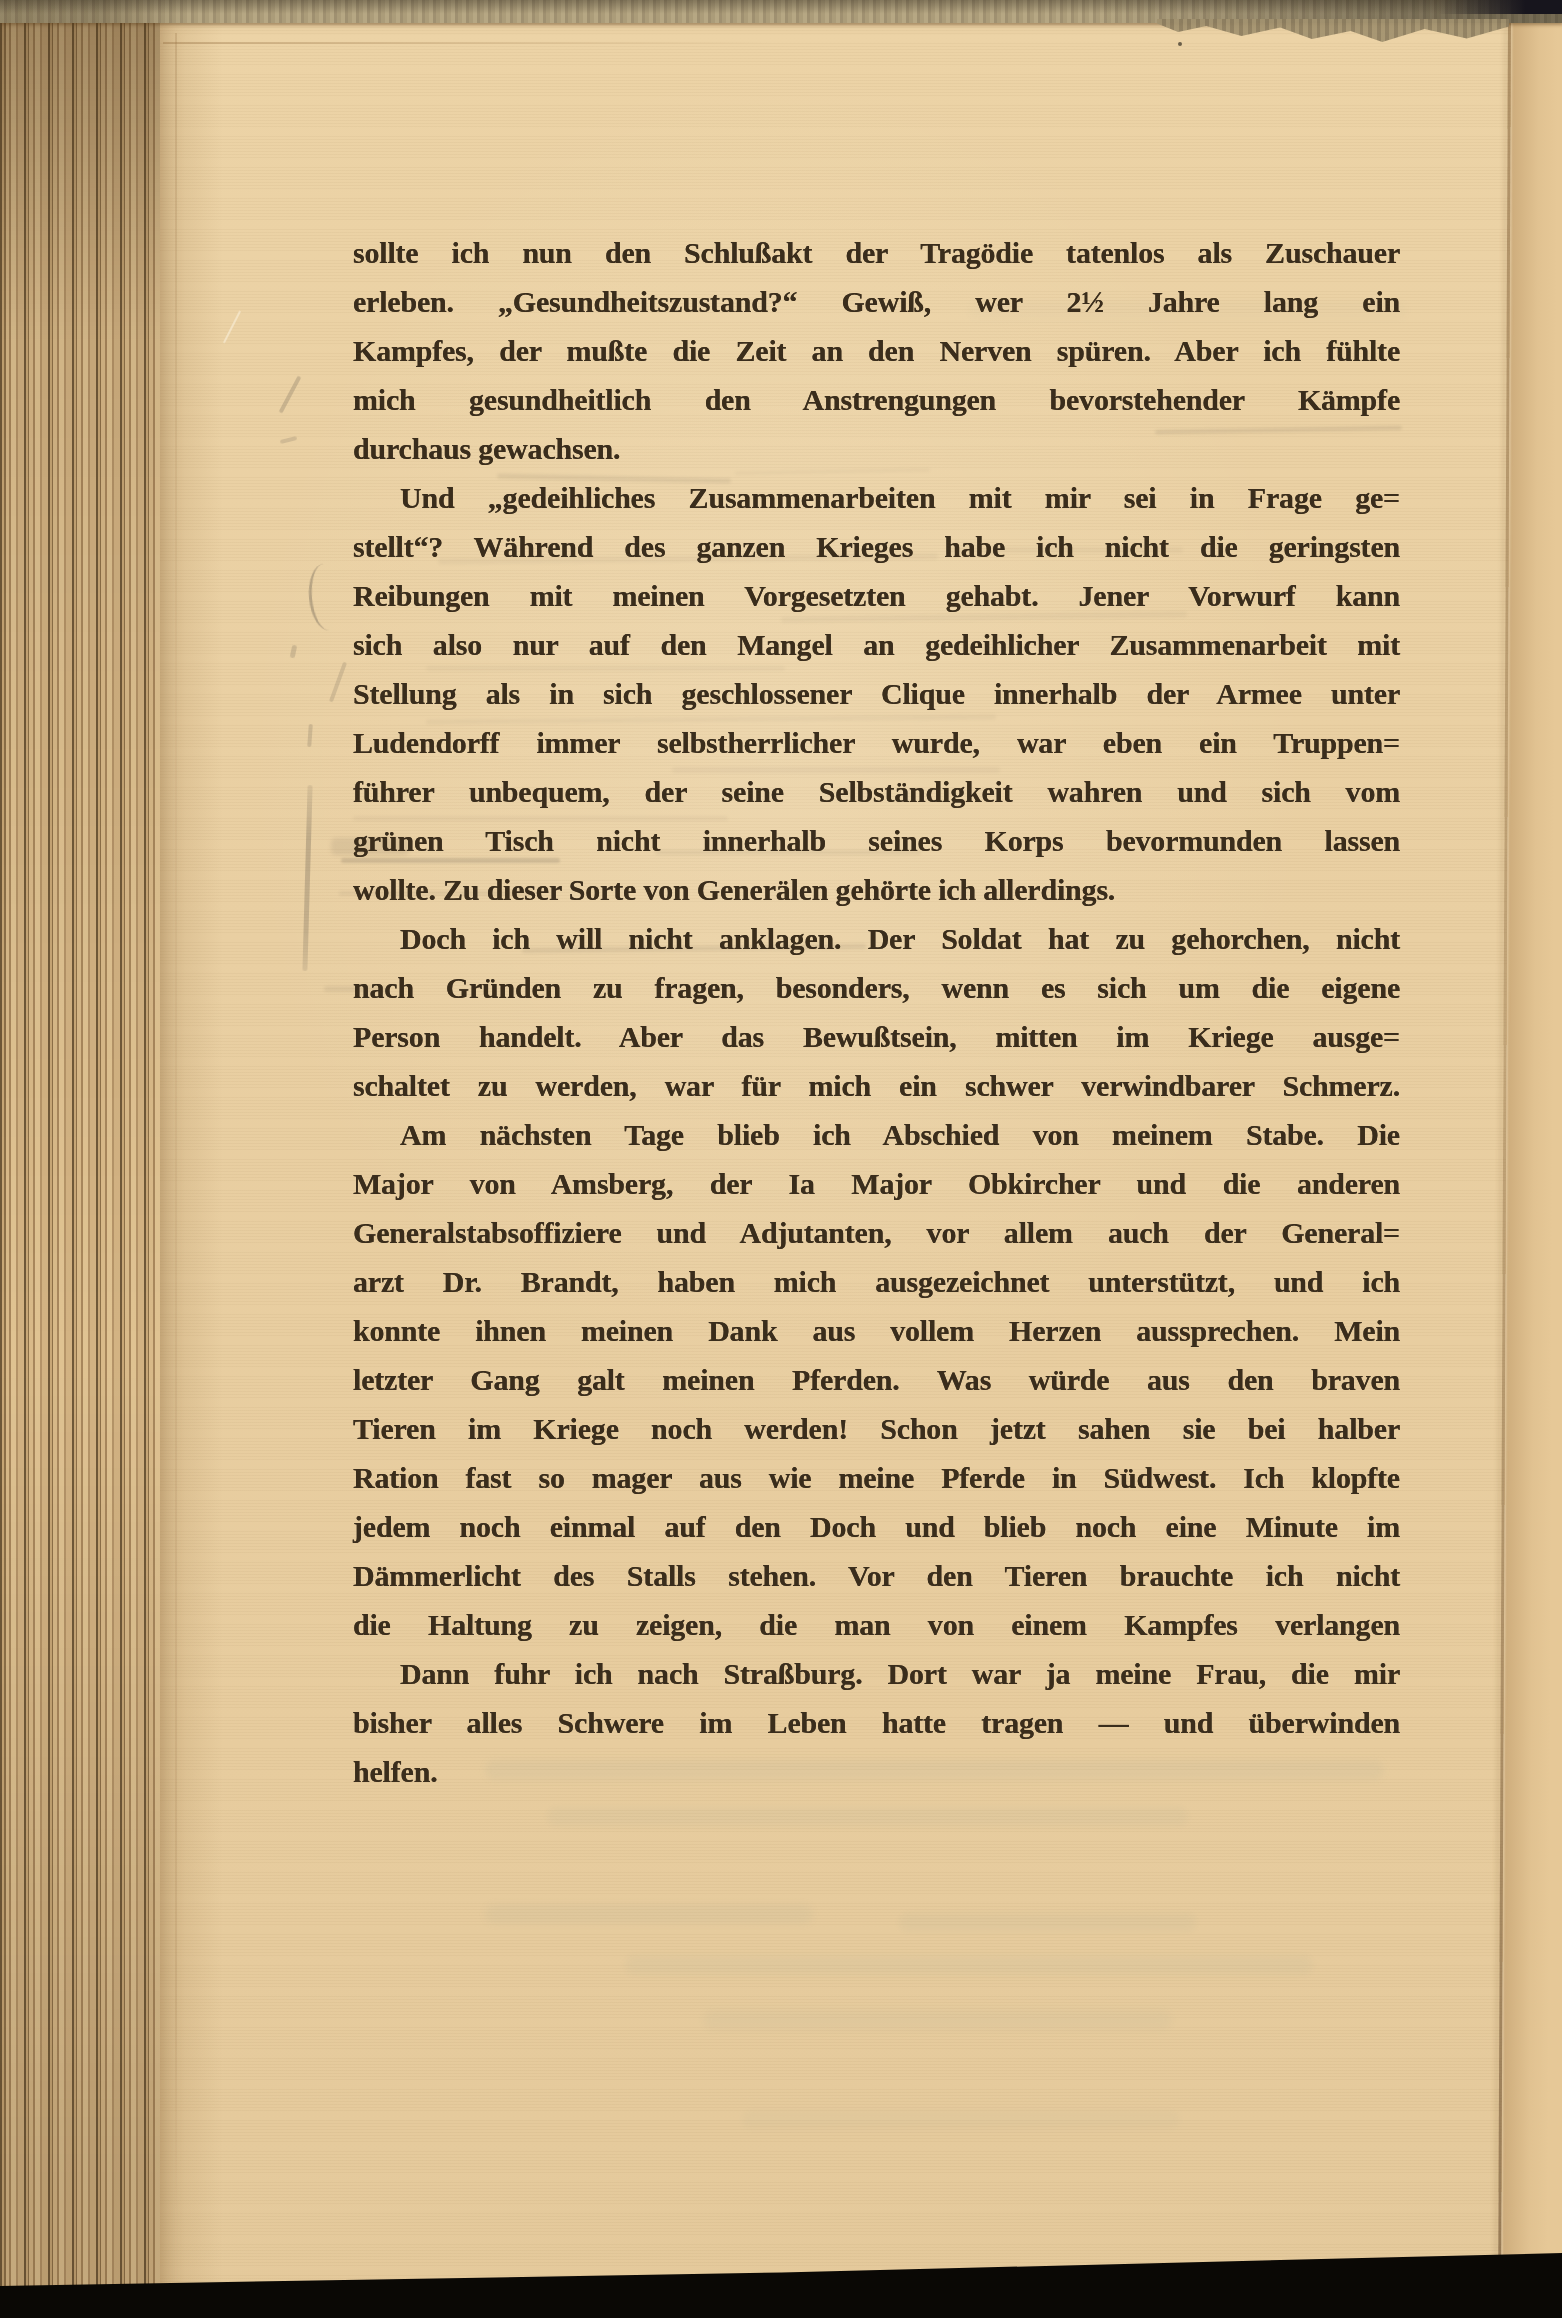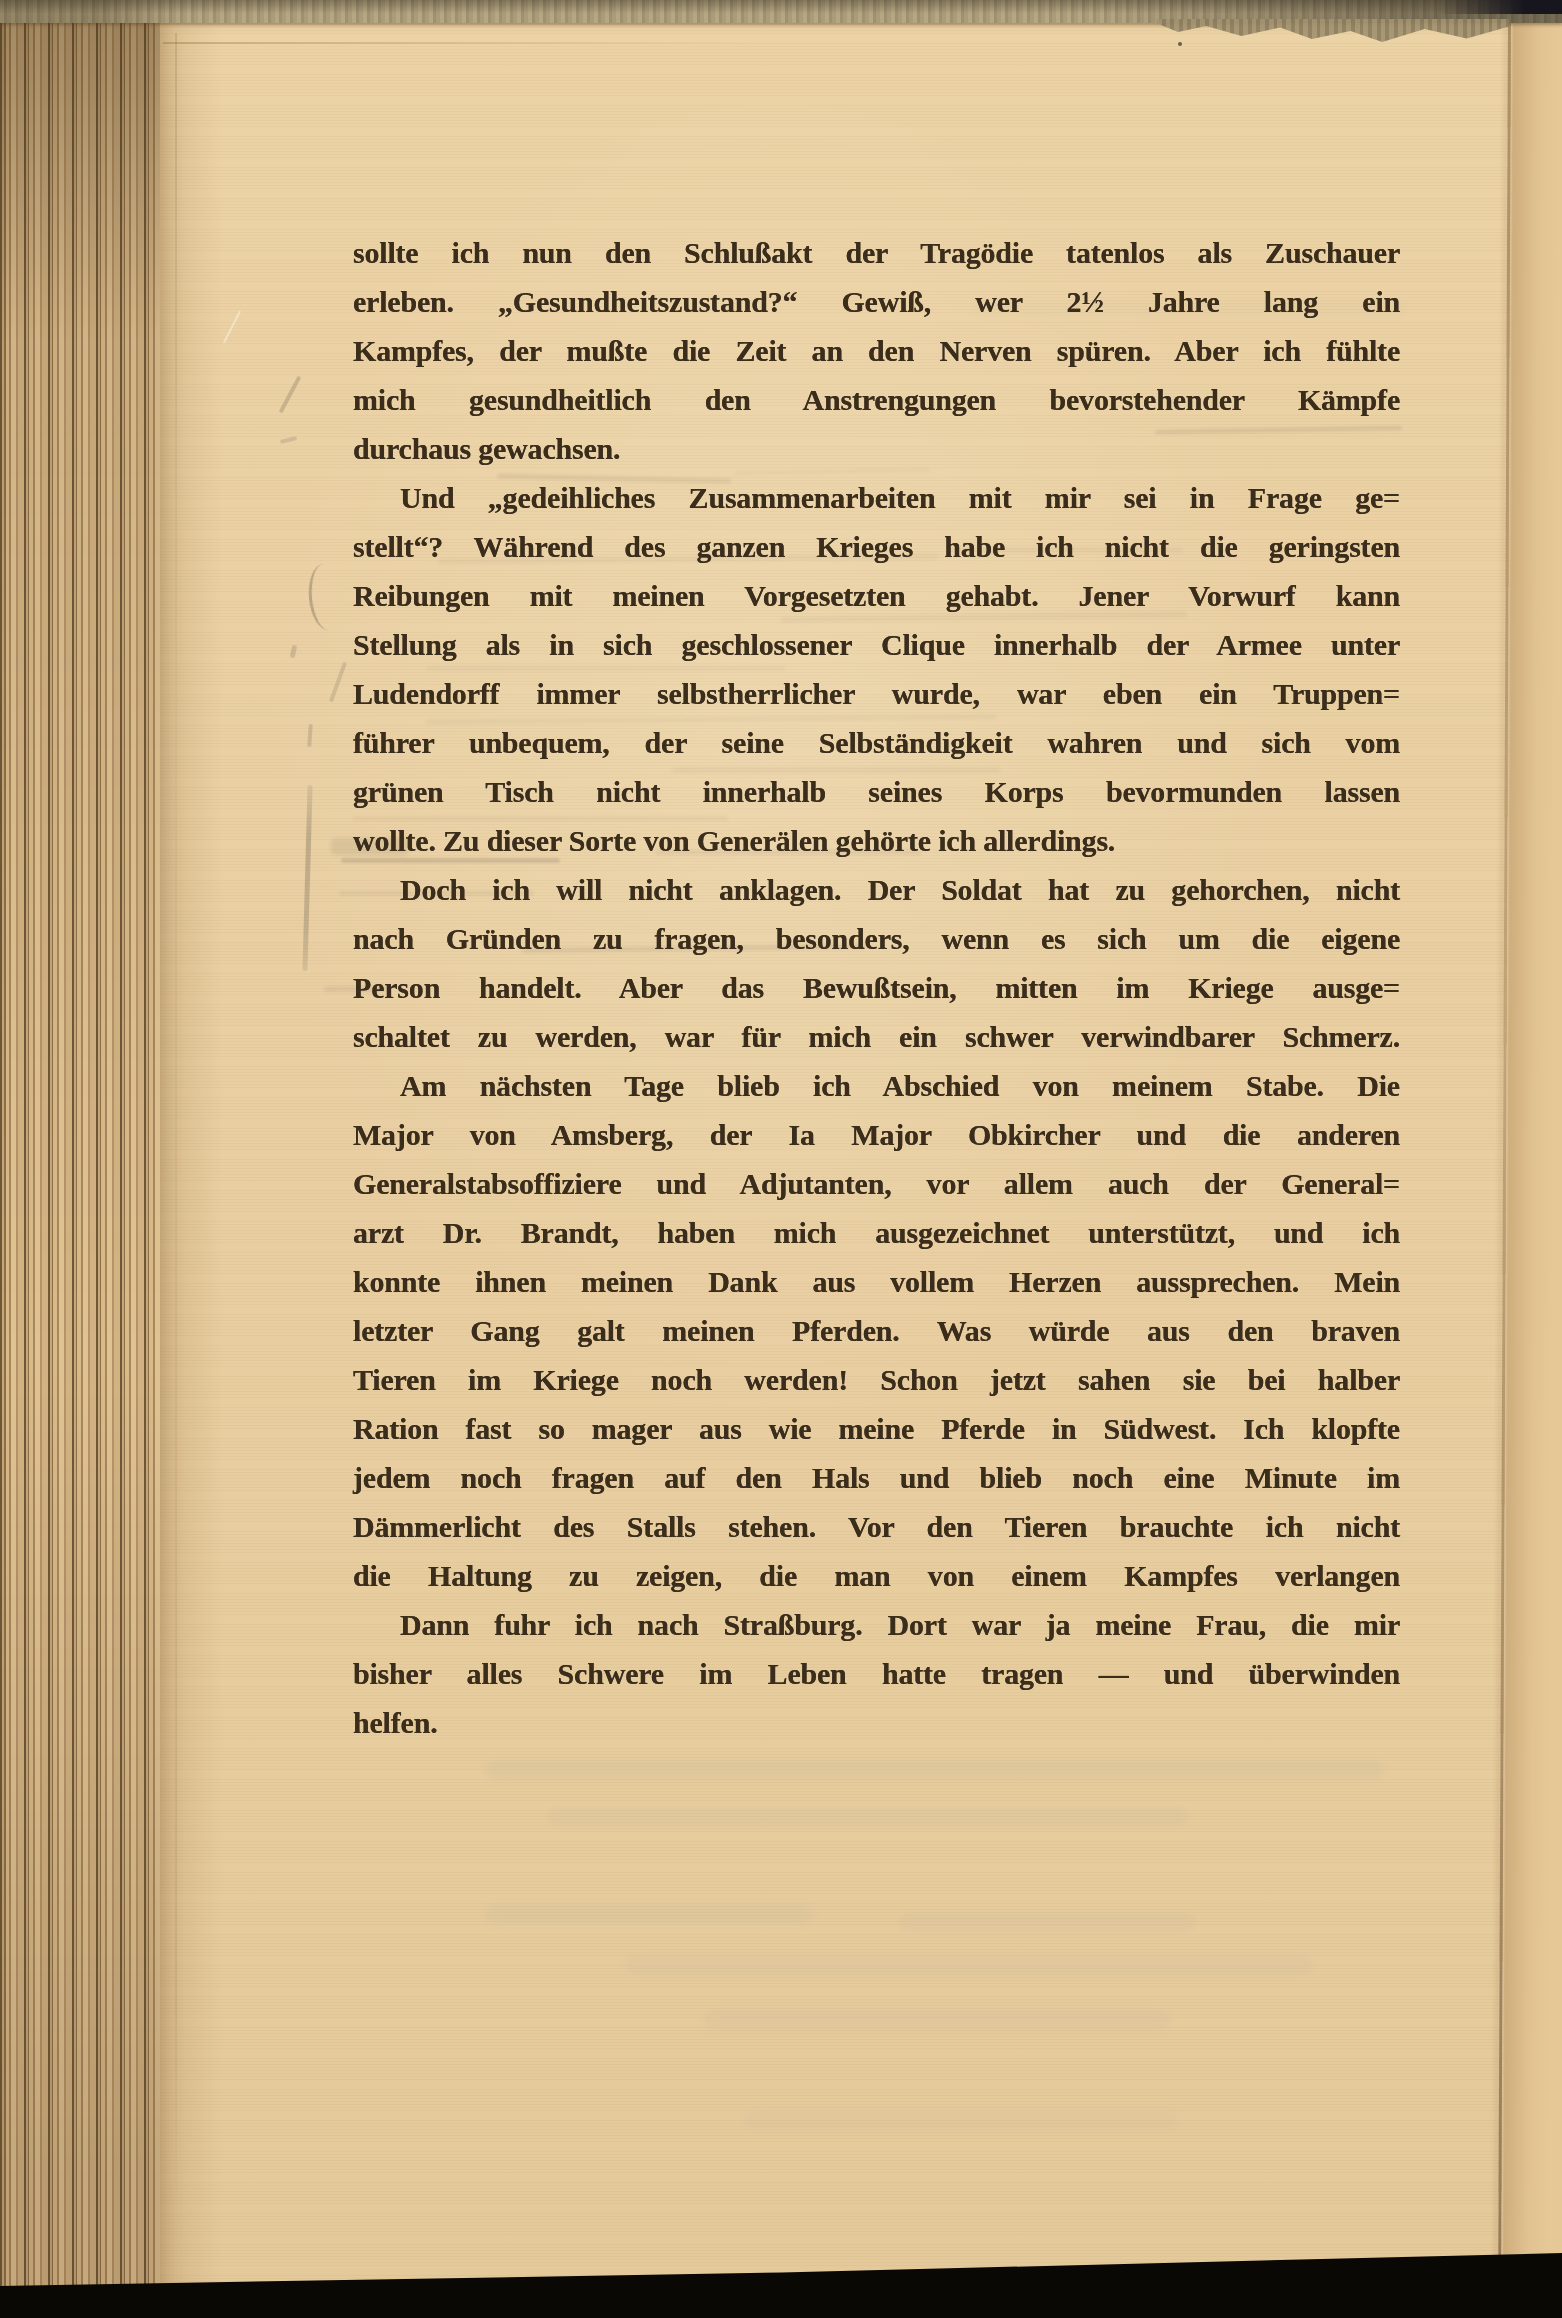--- a/index.html
+++ b/index.html
@@ -159,38 +159,39 @@
 
   <div class="text-block">
       <div class="line">sollte ich nun den Schlußakt der Tragödie tatenlos als Zuschauer</div>
       <div class="line">erleben. „Gesundheitszustand?“ Gewiß, wer 2½ Jahre lang ein</div>
       <div class="line">Kampfes, der mußte die Zeit an den Nerven spüren. Aber ich fühlte</div>
       <div class="line">mich gesundheitlich den Anstrengungen bevorstehender Kämpfe</div>
       <div class="line para-end">durchaus gewachsen.</div>
       <div class="line indent">Und „gedeihliches Zusammenarbeiten mit mir sei in Frage ge=</div>
       <div class="line">stellt“? Während des ganzen Krieges habe ich nicht die geringsten</div>
       <div class="line">Reibungen mit meinen Vorgesetzten gehabt. Jener Vorwurf kann</div>
+      <div class="line">sich also nur auf den Mangel an gedeihlicher Zusammenarbeit mit</div>
       <div class="line">Stellung als in sich geschlossener Clique innerhalb der Armee unter</div>
       <div class="line">Ludendorff immer selbstherrlicher wurde, war eben ein Truppen=</div>
       <div class="line">führer unbequem, der seine Selbständigkeit wahren und sich vom</div>
       <div class="line">grünen Tisch nicht innerhalb seines Korps bevormunden lassen</div>
       <div class="line para-end">wollte. Zu dieser Sorte von Generälen gehörte ich allerdings.</div>
       <div class="line indent">Doch ich will nicht anklagen. Der Soldat hat zu gehorchen, nicht</div>
       <div class="line">nach Gründen zu fragen, besonders, wenn es sich um die eigene</div>
       <div class="line">Person handelt. Aber das Bewußtsein, mitten im Kriege ausge=</div>
       <div class="line">schaltet zu werden, war für mich ein schwer verwindbarer Schmerz.</div>
       <div class="line indent">Am nächsten Tage blieb ich Abschied von meinem Stabe. Die</div>
       <div class="line">Major von Amsberg, der Ia Major Obkircher und die anderen</div>
       <div class="line">Generalstabsoffiziere und Adjutanten, vor allem auch der General=</div>
       <div class="line">arzt Dr. Brandt, haben mich ausgezeichnet unterstützt, und ich</div>
       <div class="line">konnte ihnen meinen Dank aus vollem Herzen aussprechen. Mein</div>
       <div class="line">letzter Gang galt meinen Pferden. Was würde aus den braven</div>
       <div class="line">Tieren im Kriege noch werden! Schon jetzt sahen sie bei halber</div>
       <div class="line">Ration fast so mager aus wie meine Pferde in Südwest. Ich klopfte</div>
-      <div class="line">jedem noch fragen auf den Hals und blieb noch eine Minute im</div>
+      <div class="line">jedem noch einmal auf den Doch und blieb noch eine Minute im</div>
       <div class="line">Dämmerlicht des Stalls stehen. Vor den Tieren brauchte ich nicht</div>
       <div class="line">die Haltung zu zeigen, die man von einem Kampfes verlangen</div>
       <div class="line indent">Dann fuhr ich nach Straßburg. Dort war ja meine Frau, die mir</div>
       <div class="line">bisher alles Schwere im Leben hatte tragen — und überwinden</div>
       <div class="line para-end">helfen.</div>
     </div>
 
   <div class="bottom-black"></div>
 </div>
 

